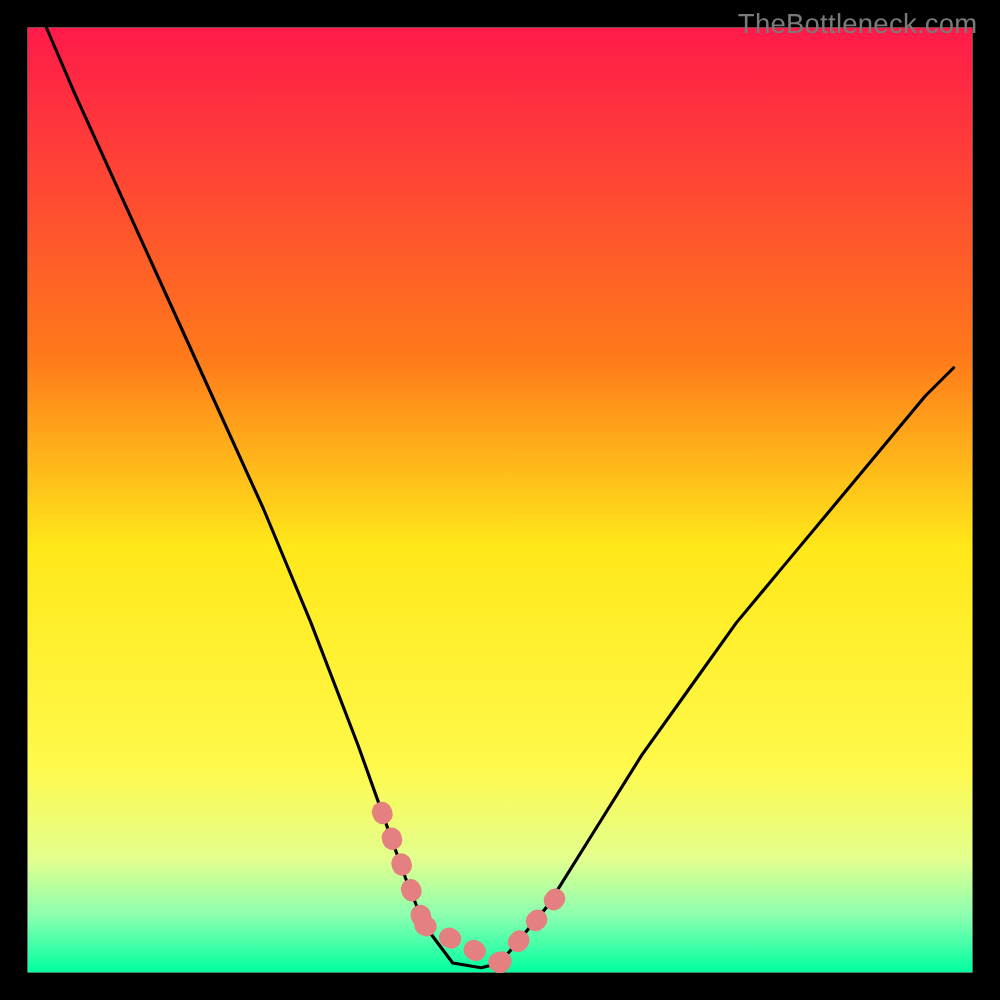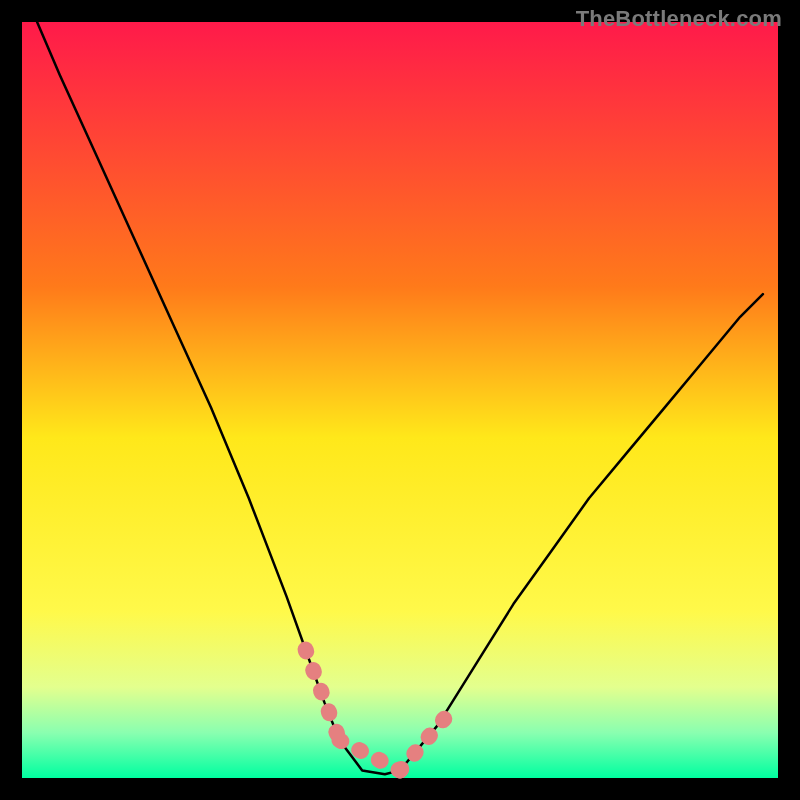--- a/index.html
+++ b/index.html
@@ -14,21 +14,21 @@
   .container {
     position: relative;
     width: 800px;
     height: 800px;
   }
   .watermark {
     position: absolute;
     top: 6px;
     right: 18px;
     font-size: 22px;
-    font-weight: bold;
+    font-weight: normal;
     color: #7a7a7a;
     letter-spacing: 0.2px;
   }
 </style>
 </head>
 <body>
 
 <div class="container">
   <svg id="chart-svg" width="800" height="800" viewBox="0 0 800 800">
       <defs>

